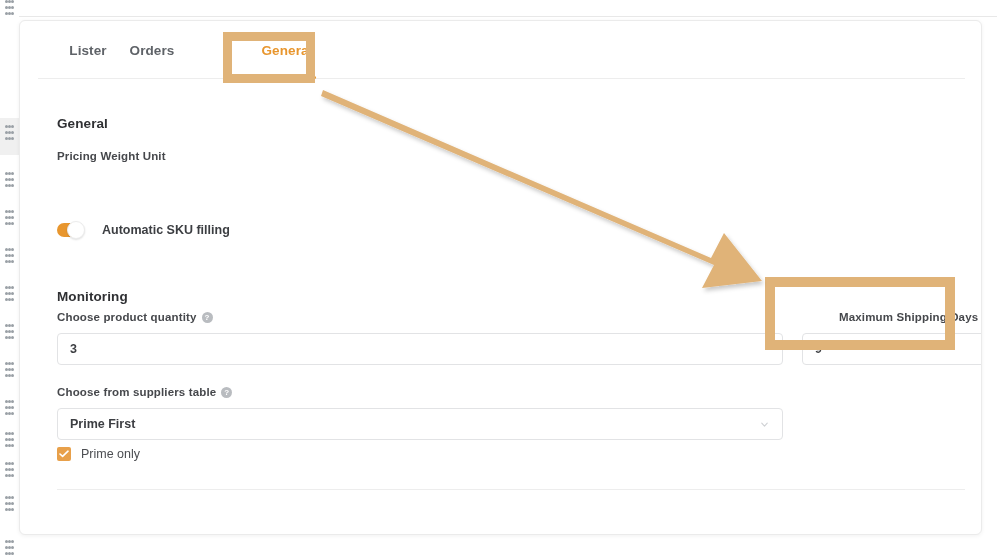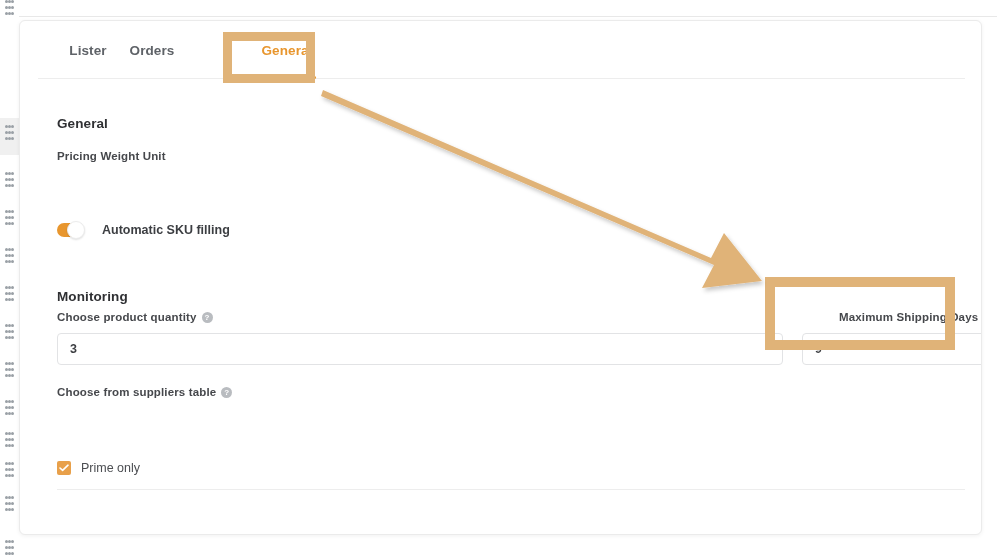--- a/index.html
+++ b/index.html
@@ -221,21 +221,21 @@
   .toggle-label {
     font-size: 12.5px;
     font-weight: 700;
     color: #3c3e42;
     white-space: nowrap;
   }
 
   
   .checkbox-row {
     position: absolute;
-    left: 37px; top: 440px;
+    left: 37px; top: 426px;
     display: flex;
     align-items: center;
     gap: 10px;
   }
   .checkbox {
     width: 14px; height: 14px;
     background: #e8a04a;
     border-radius: 2px;
     position: relative;
     flex: none;
@@ -417,20 +417,28 @@
 
     <div class="control input" id="input-max-days">
       <span>9</span>
     </div>
 
     <div class="field-label" id="label-suppliers">
       <span>Choose from suppliers table</span>
       <span class="help-icon">?</span>
     </div>
 
+    <div class="control select" id="select-suppliers">
+      <span>Prime First</span>
+      <span class="chevron">
+        <svg viewBox="0 0 12 12" fill="none" stroke="currentColor" stroke-width="1.2" stroke-linecap="round" stroke-linejoin="round">
+            <path d="M3 4.5 L6 7.8 L9 4.5"></path>
+          </svg>
+      </span>
+    </div>
 
     <div class="checkbox-row">
       <div class="checkbox">
         <svg viewBox="0 0 10 8" fill="none" stroke="#ffffff" stroke-width="1.6" stroke-linecap="round" stroke-linejoin="round">
           <path d="M1 4 L3.6 6.4 L9 1.2"></path>
         </svg>
       </div>
       <span class="checkbox-label">Prime only</span>
     </div>
 

